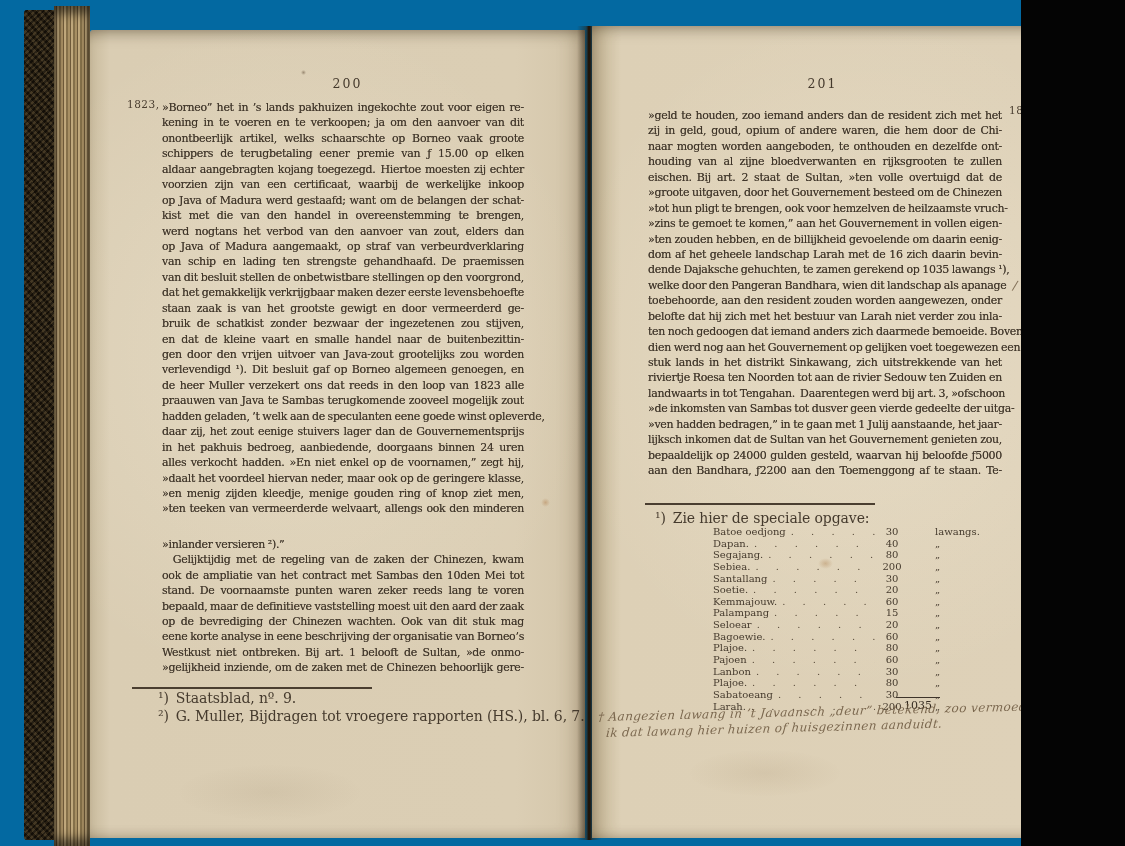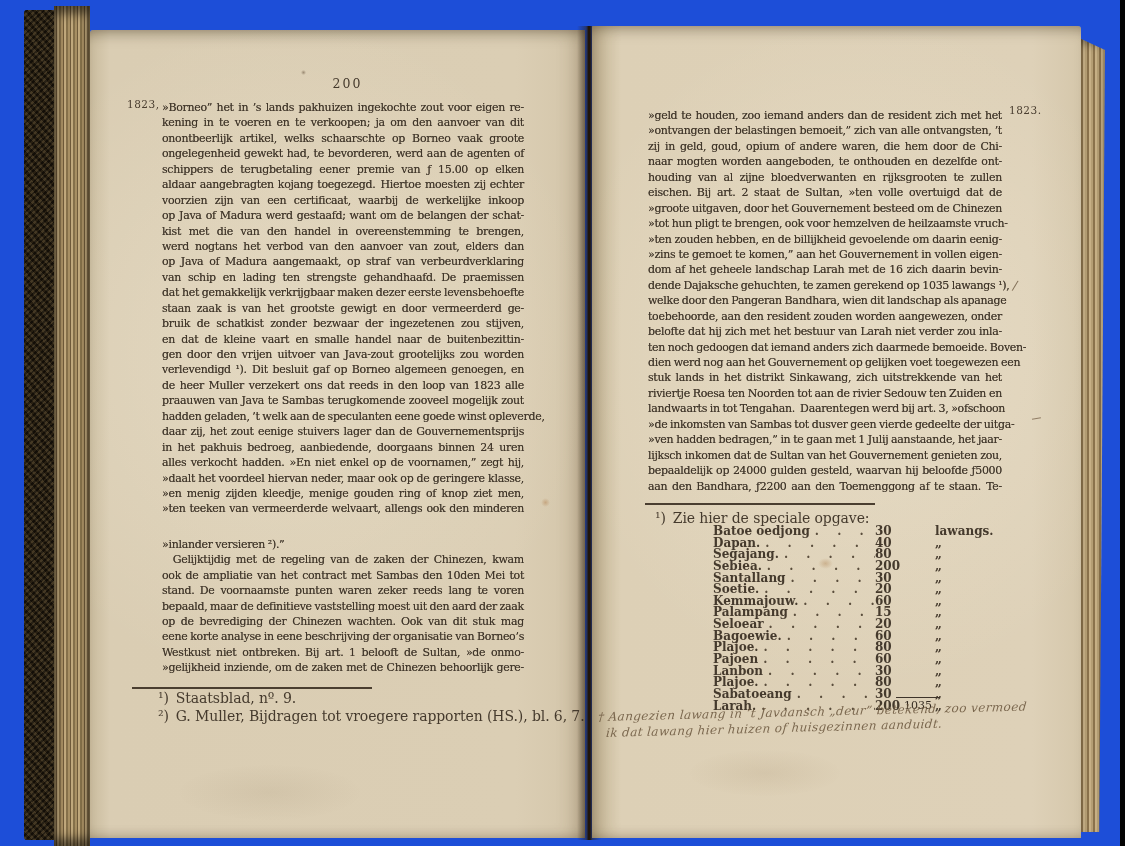--- a/index.html
+++ b/index.html
@@ -1,16 +1,16 @@
 <!DOCTYPE html>
 <html><head>
 <meta charset="utf-8">
 <style>
   html,body{margin:0;padding:0;background:#040404;}
-  .photo{position:relative;width:1120px;height:846px;background:#1d4ed8;overflow:hidden;
+  .photo{position:relative;width:1021px;height:846px;background:#0369a1;overflow:hidden;
          font-family:"DejaVu Serif","Liberation Serif",serif;color:#3e352a;}
 
   
   .cover-edge{position:absolute;left:24px;top:10px;width:32px;height:830px;border-radius:3px;
     background:
       repeating-linear-gradient(48deg,#3d3220 0 3px,#1d160c 3px 6px),
       #2a2214;}
   .cover-edge:after{content:"";position:absolute;inset:0;
       background:repeating-linear-gradient(-44deg,rgba(0,0,0,.35) 0 2px,rgba(120,100,60,.12) 2px 4px);}
   .page-stack-left{position:absolute;left:54px;top:6px;width:36px;height:840px;
@@ -39,25 +39,25 @@
   .pagenum{position:absolute;width:100%;text-align:center;font-size:12.5px;letter-spacing:2px;color:#44392c;}
   .marginyear{position:absolute;font-size:10.5px;letter-spacing:.5px;color:#4a3e30;}
   .bodyblock{position:absolute;font-size:11px;letter-spacing:-.3px;word-spacing:-.5px;color:#40362a;
              text-shadow:0 0 .5px rgba(62,53,42,.7);}
   .tline{height:15.45px;line-height:15.45px;white-space:nowrap;text-align:justify;text-align-last:justify;}
   .tline.ragged{text-align-last:left;margin-top:20px;}
   .fnrule{position:absolute;height:1.5px;background:#4a3e30;}
   .fnline{position:absolute;font-size:14px;letter-spacing:-.1px;color:#453a2d;white-space:nowrap;}
 
   
-  .fntable{position:absolute;font-size:12px;color:#453a2d;font-weight:bold;}
+  .fntable{position:absolute;font-size:10px;color:#453a2d;}
   .fn-row{display:flex;align-items:baseline;height:11.65px;line-height:11.65px;}
   .fn-name{flex:none;padding-right:5px;white-space:nowrap;}
   .fn-dots{flex:1;overflow:hidden;white-space:nowrap;letter-spacing:7px;color:#5a4d3c;}
-  .fn-val{flex:none;width:34px;text-align:left;}
+  .fn-val{flex:none;width:34px;text-align:center;}
   .fn-unit{flex:none;width:50px;padding-left:26px;}
   .totrule{position:absolute;height:1.3px;background:#3e342a;}
   .total{position:absolute;font-size:11px;color:#352c22;text-align:center;}
 
   
   .hw{position:absolute;font-style:italic;font-size:12px;letter-spacing:.4px;color:#6d5940;
       opacity:.88;white-space:nowrap;transform-origin:left center;}
   .hw1{transform:rotate(-1.4deg) skewX(-6deg);}
   .hw2{transform:rotate(-1.6deg) skewX(-6deg);}
   .hwmark{position:absolute;color:#6d5940;font-size:13px;transform:rotate(14deg);opacity:.8;}
@@ -81,29 +81,29 @@
   <div class="page-stack-right"></div>
 
   <div class="page page-left">
     <div class="pagenum" style="top:46px;left:10px;">200</div>
     <div class="marginyear" style="left:37px;top:68px;">1823,</div>
 
     <div class="bodyblock" style="left:72px;top:70px;width:362px;">
         <div class="tline">»Borneo” het in ’s lands pakhuizen ingekochte zout voor eigen re-</div>
         <div class="tline">kening in te voeren en te verkoopen; ja om den aanvoer van dit</div>
         <div class="tline">onontbeerlijk artikel, welks schaarschte op Borneo vaak groote</div>
-        <div class="tline">ongelegenheid gewekt had, te bevorderen, werd aan de agenten of</div>
         <div class="tline">schippers de terugbetaling eener premie van ƒ 15.00 op elken</div>
         <div class="tline">aldaar aangebragten kojang toegezegd. Hiertoe moesten zij echter</div>
         <div class="tline">voorzien zijn van een certificaat, waarbij de werkelijke inkoop</div>
         <div class="tline">op Java of Madura werd gestaafd; want om de belangen der schat-</div>
         <div class="tline">kist met die van den handel in overeenstemming te brengen,</div>
         <div class="tline">werd nogtans het verbod van den aanvoer van zout, elders dan</div>
         <div class="tline">op Java of Madura aangemaakt, op straf van verbeurdverklaring</div>
         <div class="tline">van schip en lading ten strengste gehandhaafd. De praemissen</div>
+        <div class="tline">van dit besluit stellen de onbetwistbare stellingen op den voorgrond,</div>
         <div class="tline">dat het gemakkelijk verkrijgbaar maken dezer eerste levensbehoefte</div>
         <div class="tline">staan zaak is van het grootste gewigt en door vermeerderd ge-</div>
         <div class="tline">bruik de schatkist zonder bezwaar der ingezetenen zou stijven,</div>
         <div class="tline">en dat de kleine vaart en smalle handel naar de buitenbezittin-</div>
         <div class="tline">gen door den vrijen uitvoer van Java-zout grootelijks zou worden</div>
         <div class="tline">verlevendigd ¹). Dit besluit gaf op Borneo algemeen genoegen, en</div>
         <div class="tline">de heer Muller verzekert ons dat reeds in den loop van 1823 alle</div>
         <div class="tline">praauwen van Java te Sambas terugkomende zooveel mogelijk zout</div>
         <div class="tline">hadden geladen, ’t welk aan de speculanten eene goede winst opleverde,</div>
         <div class="tline">daar zij, het zout eenige stuivers lager dan de Gouvernementsprijs</div>
@@ -124,33 +124,33 @@
       </div>
 
     <div class="fnrule" style="left:42px;top:657px;width:240px;"></div>
     <div class="fnline" style="left:68px;top:660px;">¹) Staatsblad, nº. 9.</div>
     <div class="fnline" style="left:68px;top:678px;">²) G. Muller, Bijdragen tot vroegere rapporten (HS.), bl. 6, 7.</div>
   </div>
 
   <div class="gutter"></div>
 
   <div class="page page-right">
+    <div class="pagenum" style="top:50px;left:-14px;">201</div>
     <div class="marginyear" style="left:417px;top:78px;">1823.</div>
 
     <div class="bodyblock" style="left:56px;top:82px;width:354px;">
         <div class="tline">»geld te houden, zoo iemand anders dan de resident zich met het</div>
-        <div class="tline">»ontvangen der belastingen bemoeit,” zich van alle ontvangsten, ’t</div>
         <div class="tline">zij in geld, goud, opium of andere waren, die hem door de Chi-</div>
         <div class="tline">naar mogten worden aangeboden, te onthouden en dezelfde ont-</div>
         <div class="tline">houding van al zijne bloedverwanten en rijksgrooten te zullen</div>
         <div class="tline">eischen. Bij art. 2 staat de Sultan, »ten volle overtuigd dat de</div>
         <div class="tline">»groote uitgaven, door het Gouvernement besteed om de Chinezen</div>
         <div class="tline">»tot hun pligt te brengen, ook voor hemzelven de heilzaamste vruch-</div>
+        <div class="tline">»zins te gemoet te komen,” aan het Gouvernement in vollen eigen-</div>
         <div class="tline">»ten zouden hebben, en de billijkheid gevoelende om daarin eenig-</div>
-        <div class="tline">»zins te gemoet te komen,” aan het Gouvernement in vollen eigen-</div>
         <div class="tline">dom af het geheele landschap Larah met de 16 zich daarin bevin-</div>
         <div class="tline">dende Dajaksche gehuchten, te zamen gerekend op 1035 lawangs ¹),</div>
         <div class="tline">welke door den Pangeran Bandhara, wien dit landschap als apanage</div>
         <div class="tline">toebehoorde, aan den resident zouden worden aangewezen, onder</div>
         <div class="tline">belofte dat hij zich met het bestuur van Larah niet verder zou inla-</div>
         <div class="tline">ten noch gedoogen dat iemand anders zich daarmede bemoeide. Boven-</div>
         <div class="tline">dien werd nog aan het Gouvernement op gelijken voet toegewezen een</div>
         <div class="tline">stuk lands in het distrikt Sinkawang, zich uitstrekkende van het</div>
         <div class="tline">riviertje Roesa ten Noorden tot aan de rivier Sedouw ten Zuiden en</div>
         <div class="tline">landwaarts in tot Tengahan. Daarentegen werd bij art. 3, »ofschoon</div>

